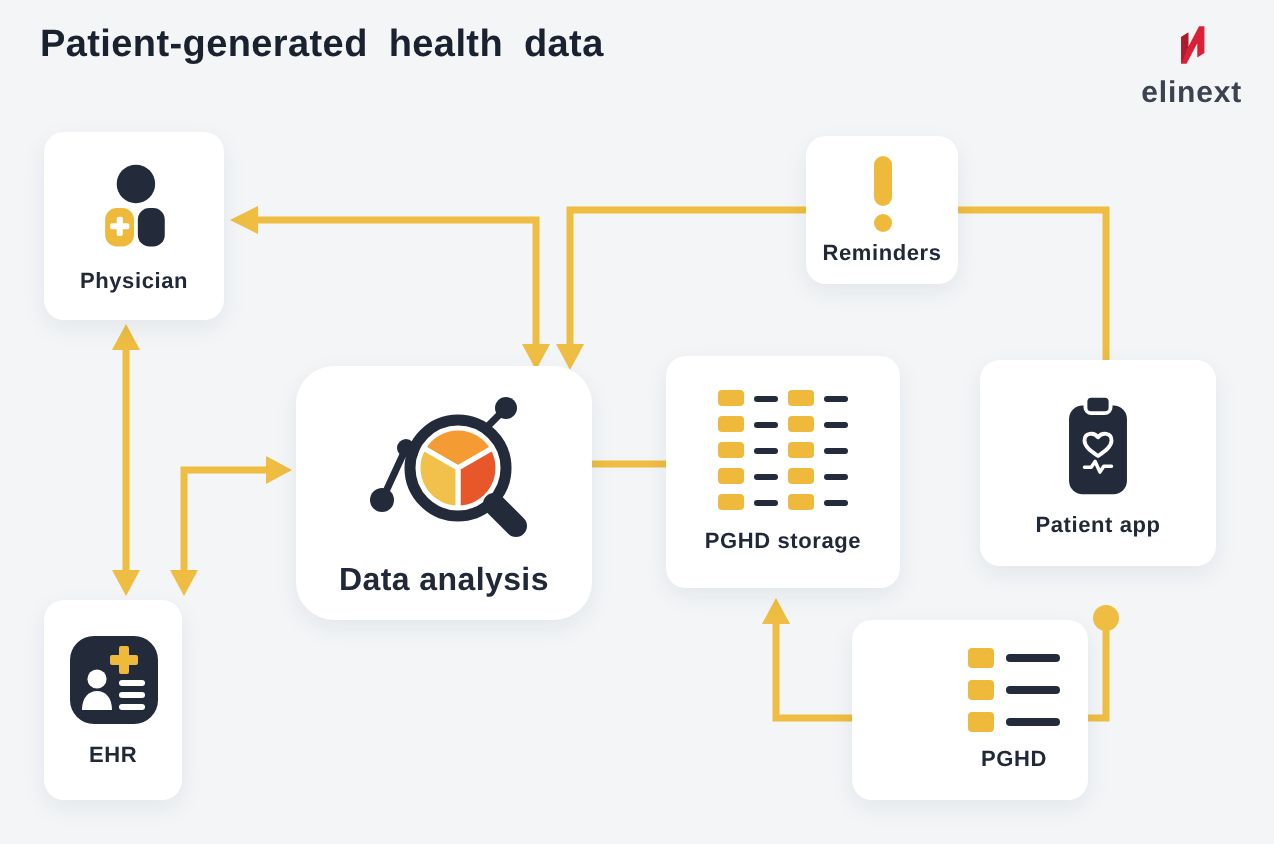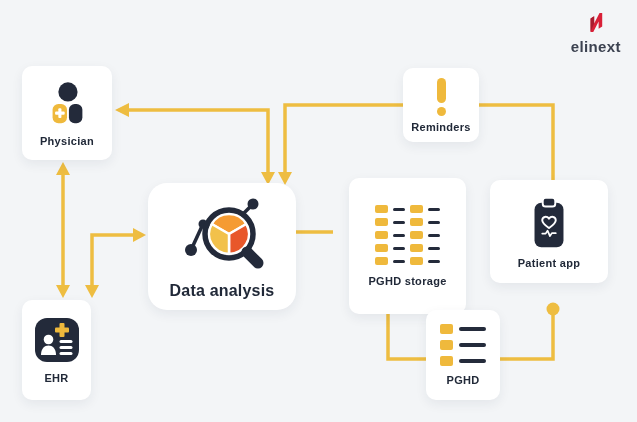--- a/index.html
+++ b/index.html
@@ -18,44 +18,45 @@
     position:absolute;z-index:1;background:#FFFFFF;border-radius:10px;
     box-shadow:0 4px 12px rgba(30,40,70,.07);
     display:flex;flex-direction:column;align-items:center;justify-content:center;
   }
   .node-label{font-size:11px;font-weight:700;color:#212938;letter-spacing:.3px;white-space:nowrap;}
   .big-label{font-size:16px;font-weight:800;letter-spacing:.2px;}
   .n-physician{left:22px;top:66px;width:90px;height:94px;gap:6px;}
   .n-notifications{left:168px;top:73px;width:87px;height:74px;gap:5px;}
   .n-reminders{left:403px;top:68px;width:76px;height:74px;gap:5px;}
   .n-analysis{left:148px;top:183px;width:148px;height:127px;gap:4px;border-radius:19px;}
-  .n-storage{left:333px;top:178px;width:117px;height:136px;gap:10px;margin-left:16px;}
+  .n-storage{left:333px;top:178px;width:117px;height:116px;gap:10px;}
   .n-patientapp{left:490px;top:180px;width:118px;height:103px;gap:6px;}
   .n-ehr{left:22px;top:300px;width:69px;height:100px;gap:8px;}
-  .n-pghd{left:426px;top:310px;width:74px;height:90px;gap:8px;}
+  .n-pghd{left:426px;top:310px;width:74px;height:90px;gap:8px;padding-left:44px;}
   
   .excl{display:flex;flex-direction:column;align-items:center;gap:4px;}
   .excl-bar{width:9px;height:25px;border-radius:5px;background:#EFB93C;}
   .excl-dot{width:9px;height:9px;border-radius:50%;background:#EFB93C;}
   
   .storage-grid{display:flex;flex-direction:column;gap:5px;}
   .storage-row{display:flex;align-items:center;gap:5px;}
   .yb{width:13px;height:8px;border-radius:2px;background:#EFB93C;}
   .dd{width:12px;height:3px;border-radius:2px;background:#242B3B;}
   
   .pghd-list{display:flex;flex-direction:column;gap:6px;}
   .pghd-row{display:flex;align-items:center;gap:6px;}
   .yb2{width:13px;height:10px;border-radius:2px;background:#EFB93C;}
   .bar2{width:27px;height:3.5px;border-radius:2px;background:#242B3B;}
 </style>
 </head>
 <body>
 
 <div class="canvas">
 
+  <div class="page-title">Patient-generated health data</div>
 
   <div class="logo">
     <svg width="17" height="21" viewBox="0 0 19 23">
       <path d="M4,22 V7 L8,4.5 V12.5 L14,1 H17 V16 L13,18.5 V10.5 L7,22 Z" fill="#D92038"></path>
       <path d="M4,22 V7 L8,4.5 V12.5 L6.8,15 L4,22 Z" fill="#A81C2E"></path>
     </svg>
     <span class="logo-text">elinext</span>
   </div>
 
   <svg class="connectors" width="637" height="422" viewBox="0 0 637 422">

